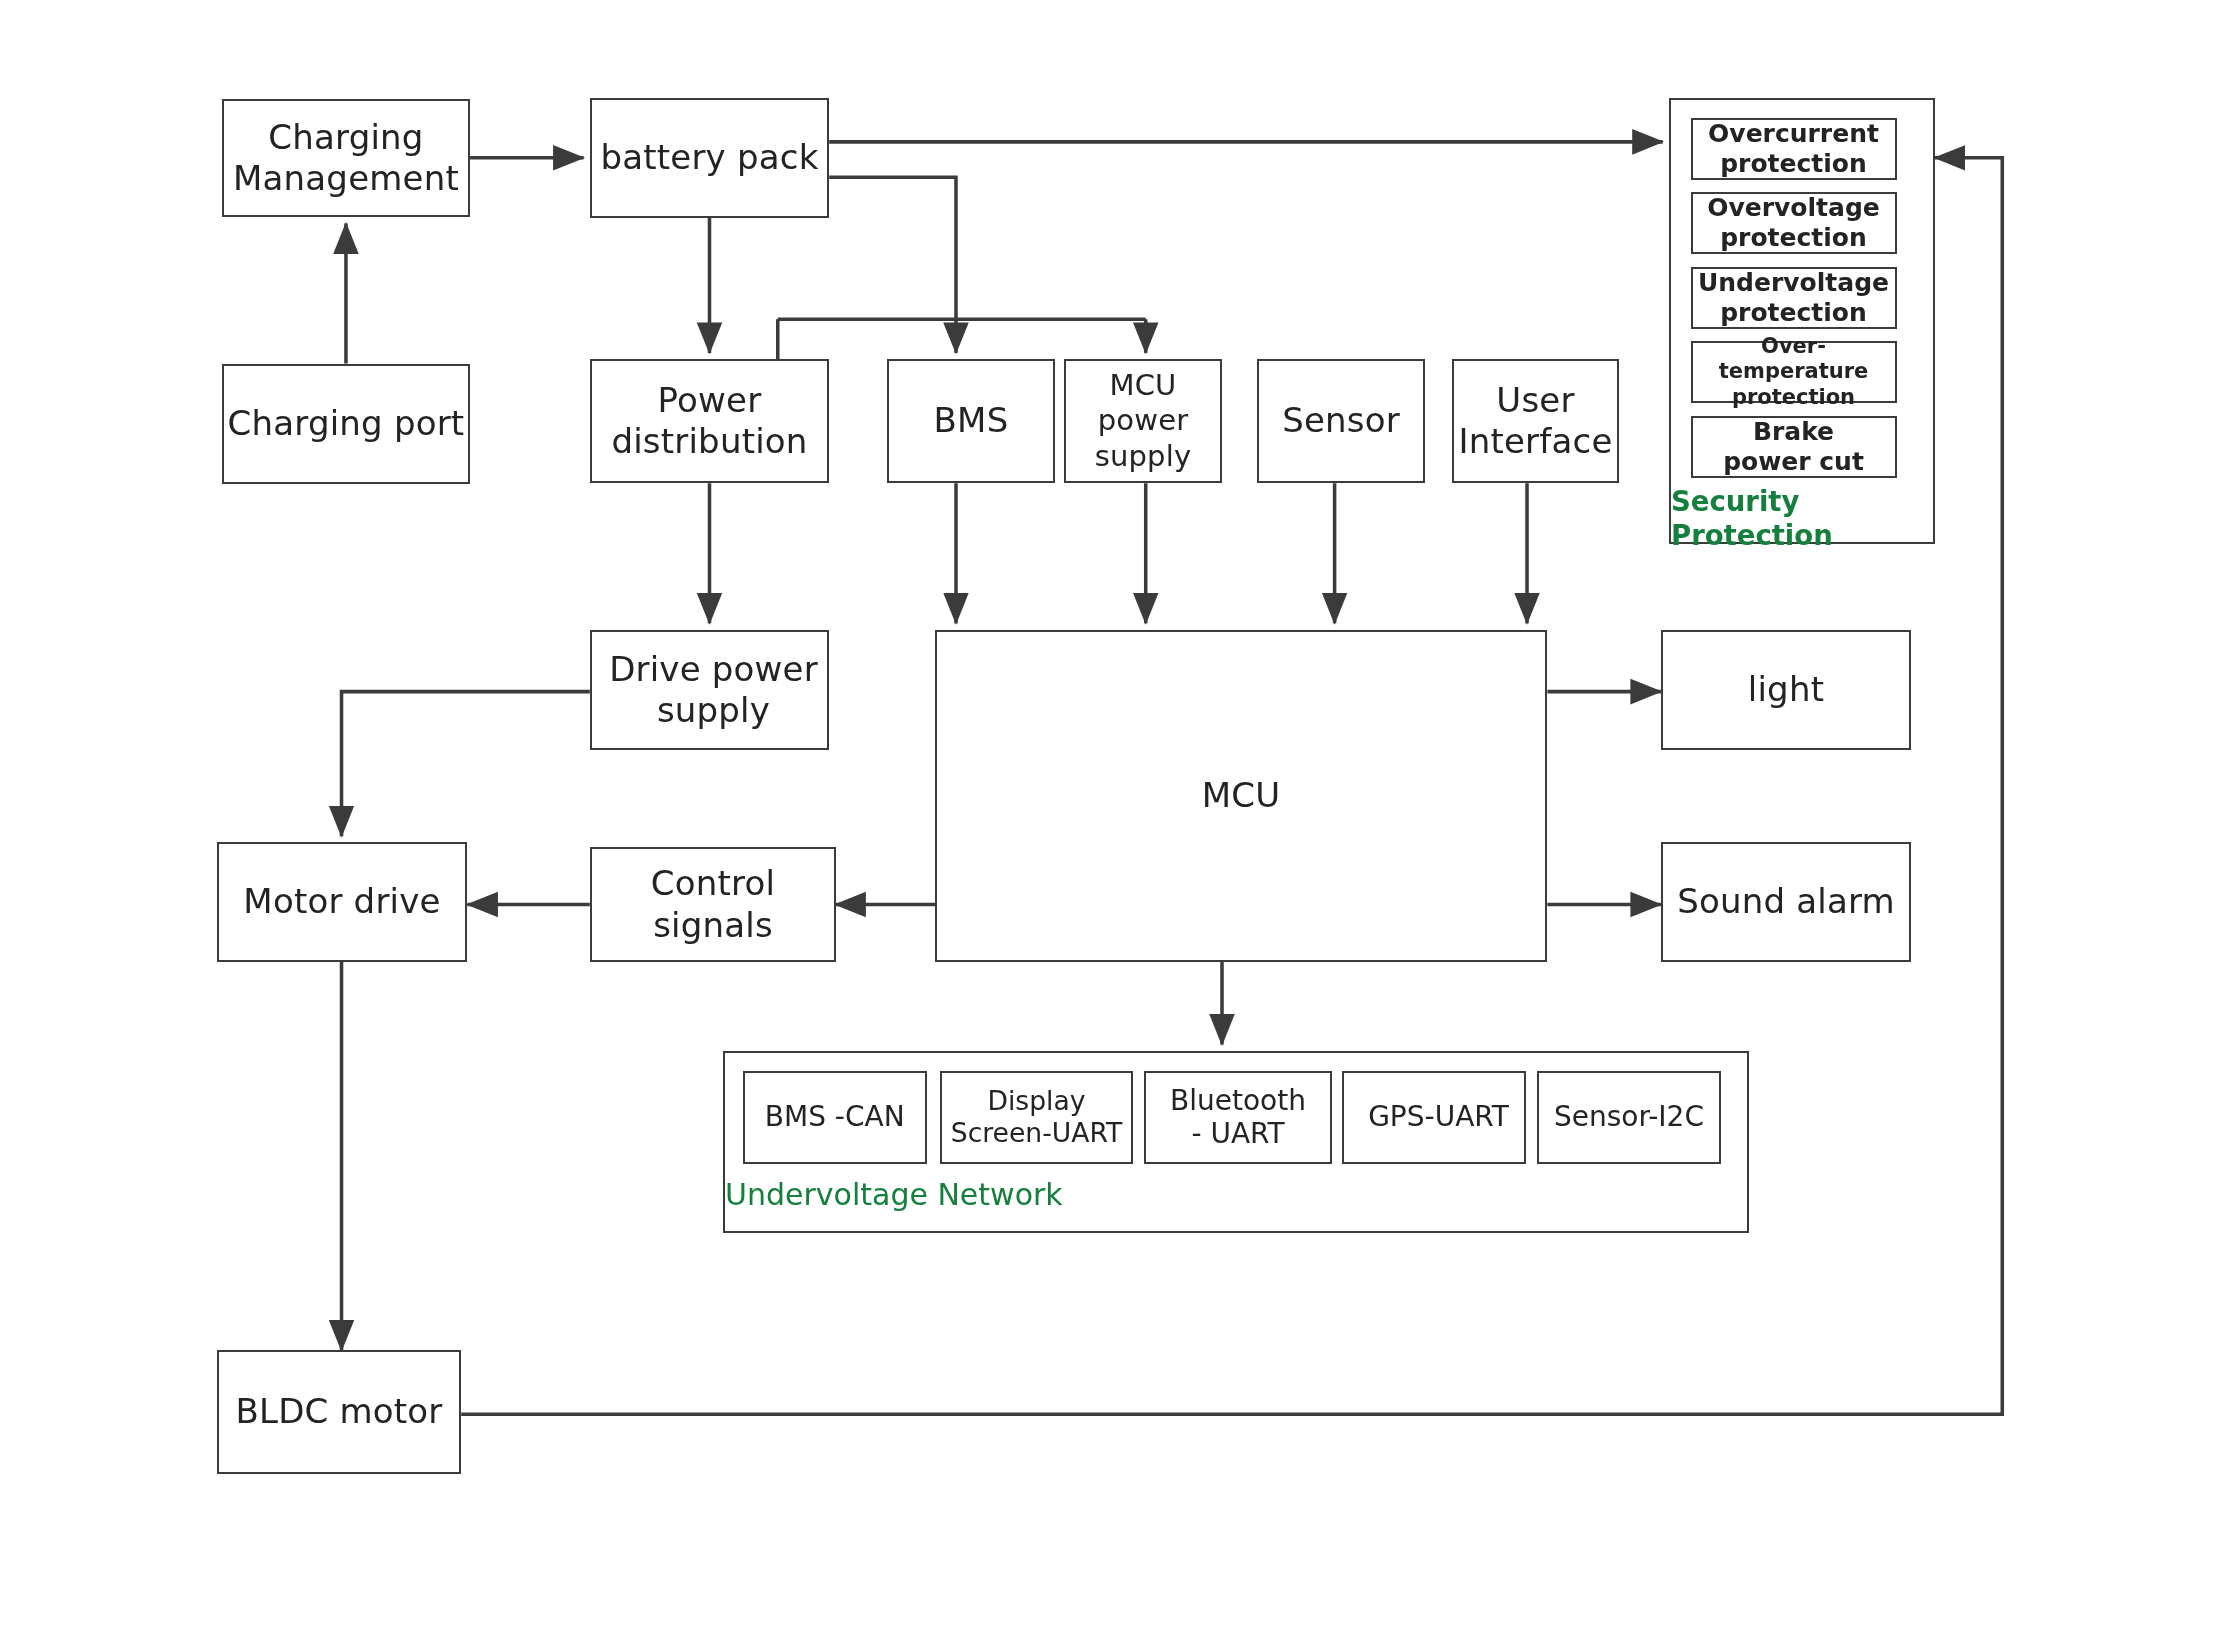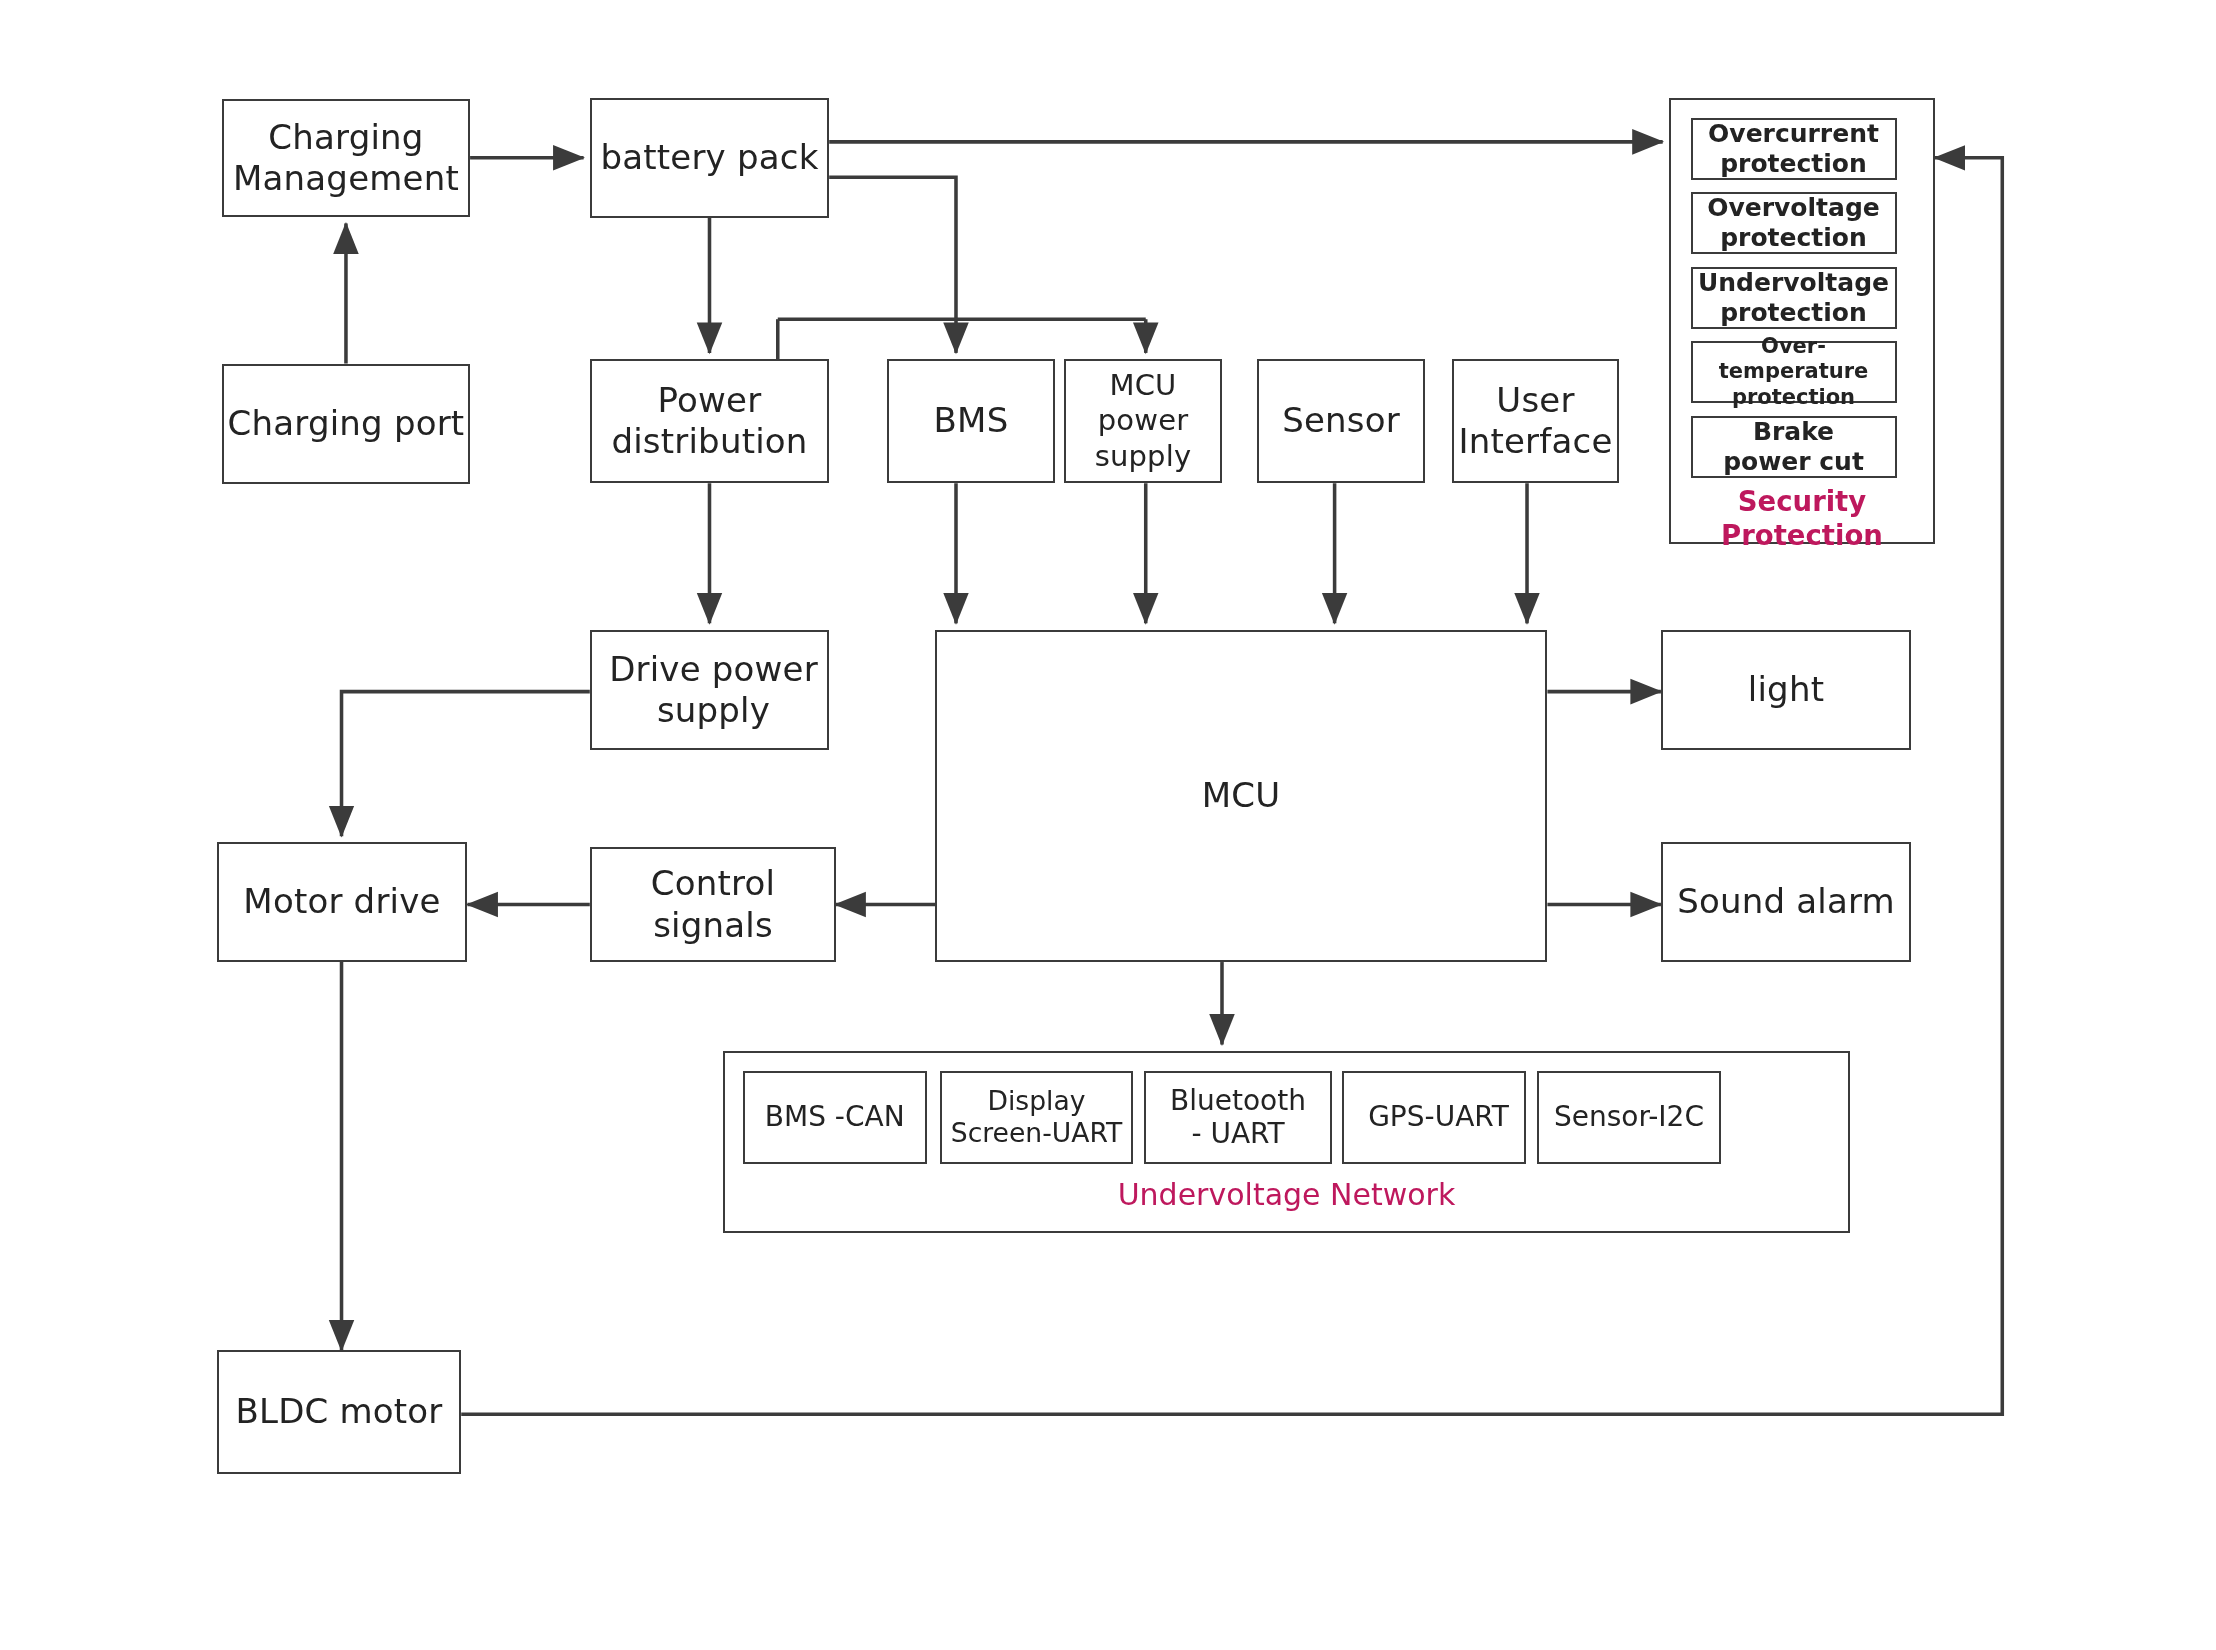--- a/index.html
+++ b/index.html
@@ -37,22 +37,21 @@
     position:absolute;
     box-sizing:border-box;
     border:2.7px solid #3b3b3b;
     background:#ffffff;
     display:flex;align-items:center;justify-content:center;
     text-align:center;color:#232323;white-space:pre-line;line-height:1.2;
   }
   .panel .plabel{
     position:absolute;
     width:100%;
-    text-align:center;
-    color:#be185d;
+    color:#15803d;
     white-space:pre-line;
     line-height:1.22;
   }
 </style>
 </head>
 <body>
 
 <div id="stage">
 
   <svg id="wires" viewBox="0 0 2500 1862">
@@ -146,21 +145,21 @@
     <div class="inner" style="left:19.5px;top:167px;width:206px;height:62px;font-size:25px;">Undervoltage
 protection</div>
     <div class="inner" style="left:19.5px;top:241px;width:206px;height:62px;font-size:21px;">Over-temperature
 protection</div>
     <div class="inner" style="left:19.5px;top:316px;width:206px;height:62px;font-size:25px;">Brake
 power cut</div>
     <div class="plabel" style="left:0;top:385px;font-size:27.5px;">Security
 Protection</div>
   </div>
 
-  <div class="panel" style="left:723px;top:1051px;width:1127px;height:182px;">
+  <div class="panel" style="left:723px;top:1051px;width:1026px;height:182px;">
     <div class="inner" style="left:17.7px;top:17.7px;width:184px;height:93px;font-size:28px;">BMS -CAN</div>
     <div class="inner" style="left:215px;top:17.7px;width:193px;height:93px;font-size:26.6px;">Display
 Screen-UART</div>
     <div class="inner" style="left:419px;top:17.7px;width:188px;height:93px;font-size:28px;">Bluetooth
 - UART</div>
     <div class="inner" style="left:617px;top:17.7px;width:184px;height:93px;font-size:28px;padding-left:9px;">GPS-UART</div>
     <div class="inner" style="left:812px;top:17.7px;width:184px;height:93px;font-size:28px;">Sensor-I2C</div>
     <div class="plabel" style="left:0;top:124px;font-size:30px;">Undervoltage Network</div>
   </div>
 

